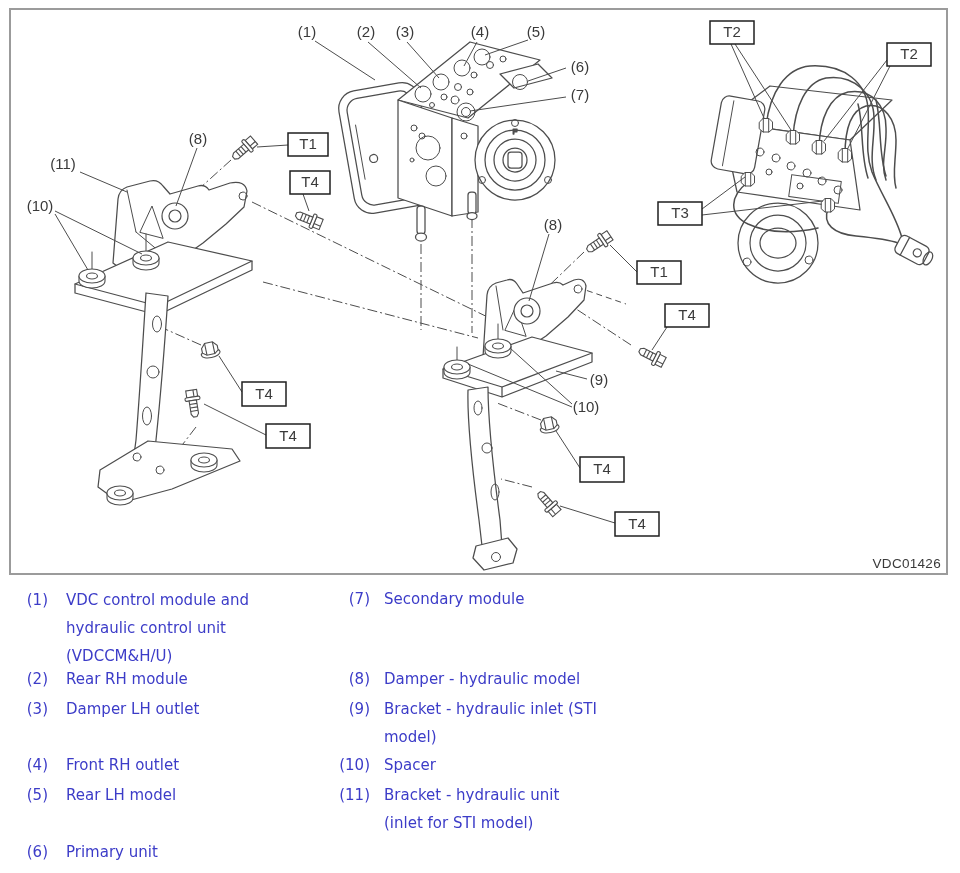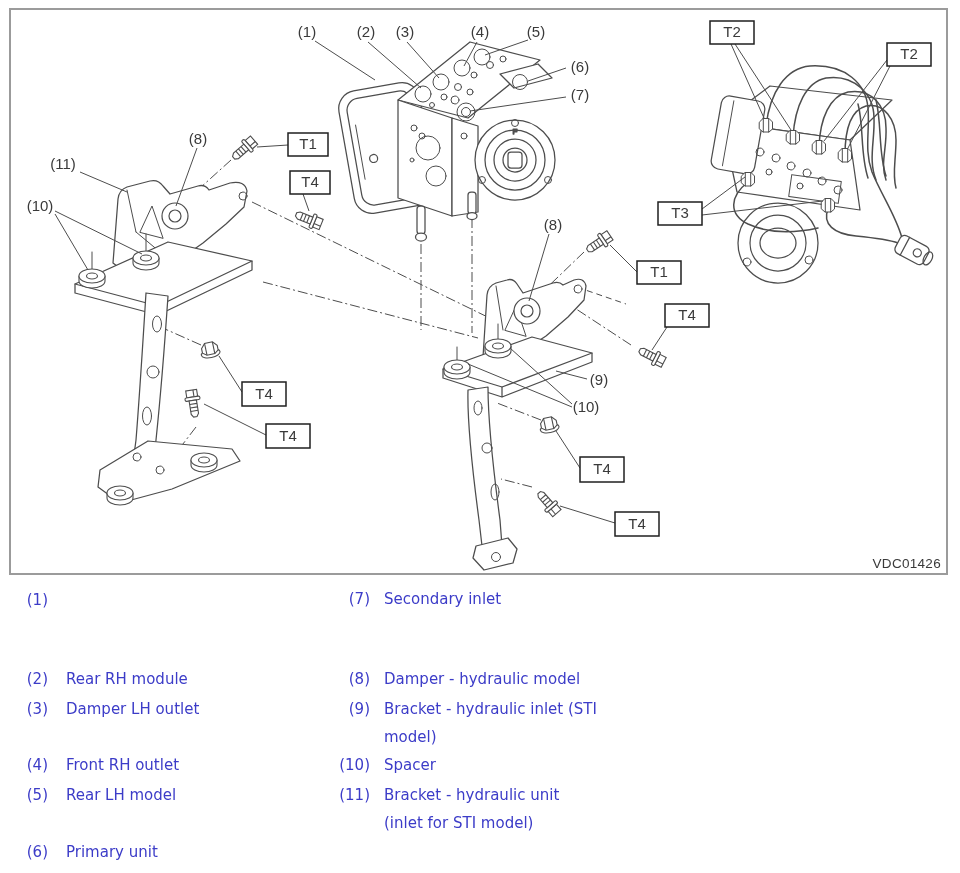--- a/index.html
+++ b/index.html
@@ -365,20 +365,23 @@
     </g>
   </g>
 
   <text class="figcode-text" x="941" y="568" text-anchor="end">VDC01426</text>
 </svg>
 
 
 <div>
   <div class="legend-item col-left" style="top:586px;left:14px">
     <span class="num">(1)</span>
+    <span class="txt">VDC control module and
+hydraulic control unit
+(VDCCM&amp;H/U)</span>
   </div>
   <div class="legend-item col-left" style="top:665px;left:14px">
     <span class="num">(2)</span>
     <span class="txt">Rear RH module</span>
   </div>
   <div class="legend-item col-left" style="top:695px;left:14px">
     <span class="num">(3)</span>
     <span class="txt">Damper LH outlet</span>
   </div>
   <div class="legend-item col-left" style="top:751px;left:14px">
@@ -388,21 +391,21 @@
   <div class="legend-item col-left" style="top:781px;left:14px">
     <span class="num">(5)</span>
     <span class="txt">Rear LH model</span>
   </div>
   <div class="legend-item col-left" style="top:838px;left:14px">
     <span class="num">(6)</span>
     <span class="txt">Primary unit</span>
   </div>
   <div class="legend-item col-right" style="top:585px;left:330px">
     <span class="num">(7)</span>
-    <span class="txt">Secondary inlet</span>
+    <span class="txt">Secondary module</span>
   </div>
   <div class="legend-item col-right" style="top:665px;left:330px">
     <span class="num">(8)</span>
     <span class="txt">Damper - hydraulic model</span>
   </div>
   <div class="legend-item col-right" style="top:695px;left:330px">
     <span class="num">(9)</span>
     <span class="txt">Bracket - hydraulic inlet (STI
 model)</span>
   </div>

